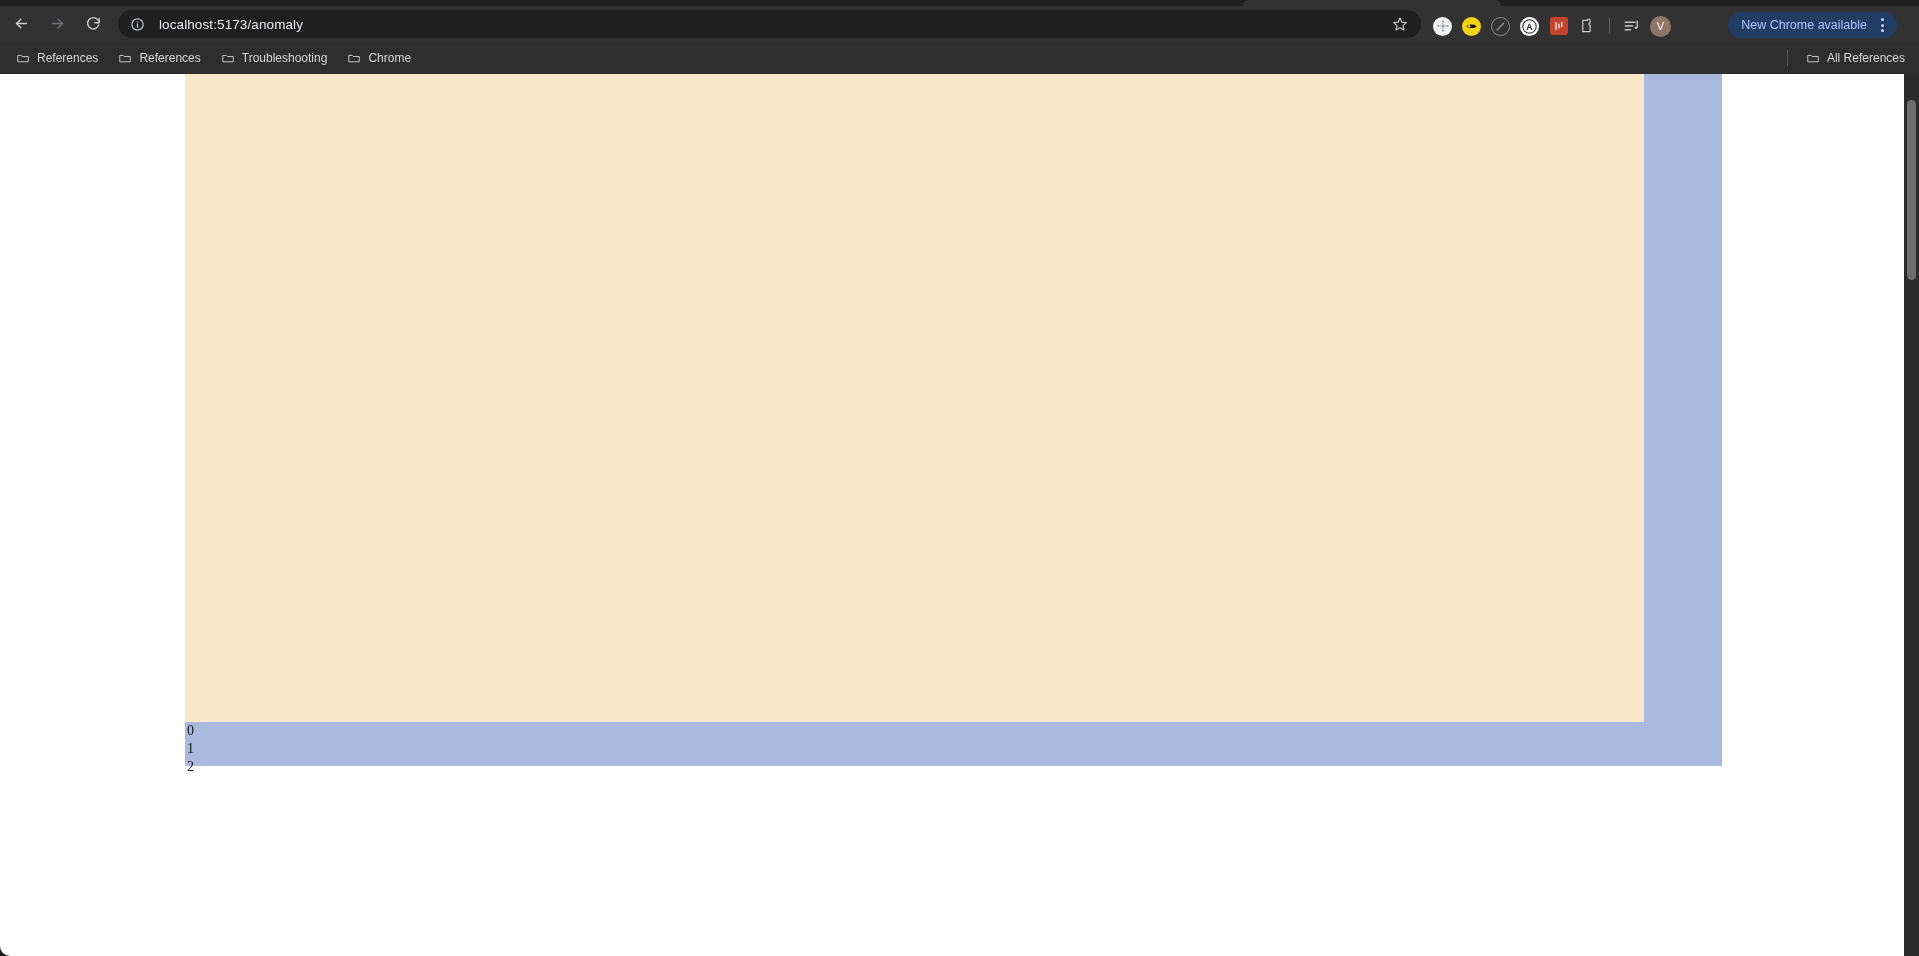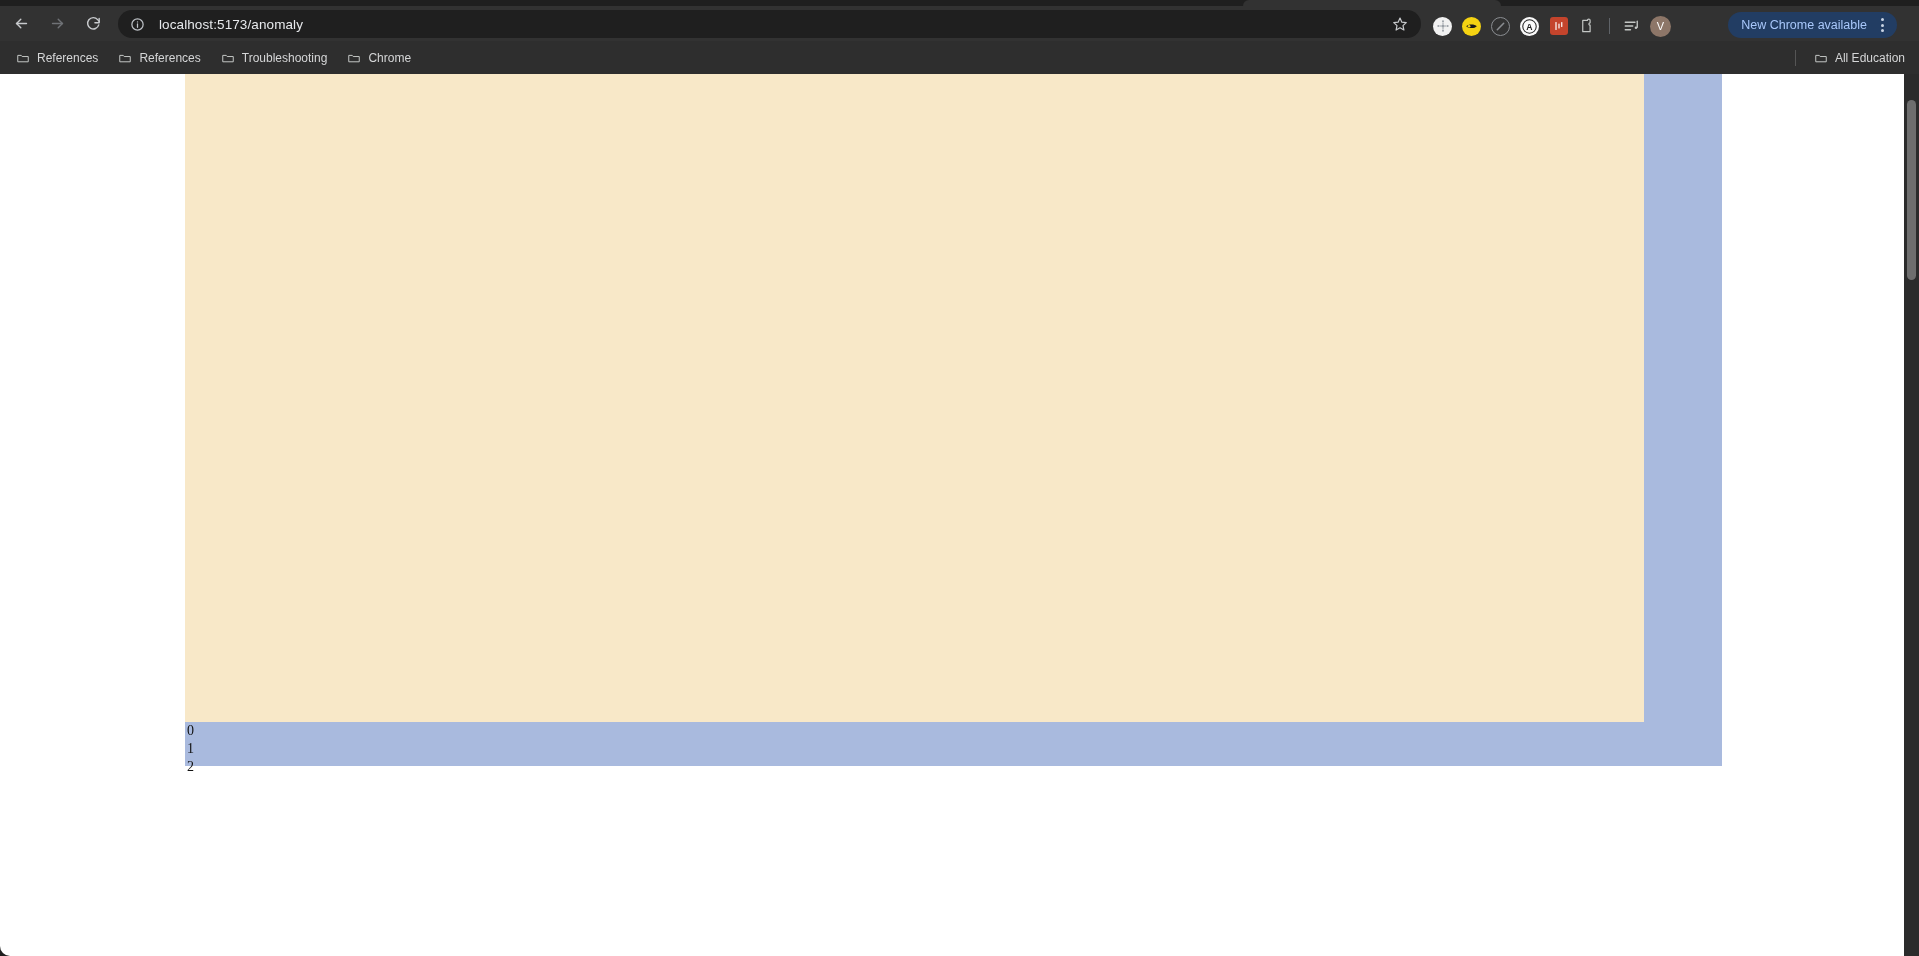--- a/index.html
+++ b/index.html
@@ -496,21 +496,21 @@
     </div>
 
     <div class="bm-right">
       <span class="sep"></span>
       <div class="bm-item" style="margin-left:0;">
         <span class="folder-ic">
           <svg width="14" height="14" viewBox="0 0 24 24" fill="none" stroke="#c4c7c5" stroke-width="1.7" stroke-linejoin="round">
             <path d="M3 7.5h6l1.6 2H21v9H3z"></path>
           </svg>
         </span>
-        <span class="bm-label">All Education</span>
+        <span class="bm-label">All References</span>
       </div>
     </div>
 
   </div>
 
   <div class="viewport">
 
     <div class="panel-cream"></div>
     <div class="panel-blue-side"></div>
     <div class="panel-blue"></div>

